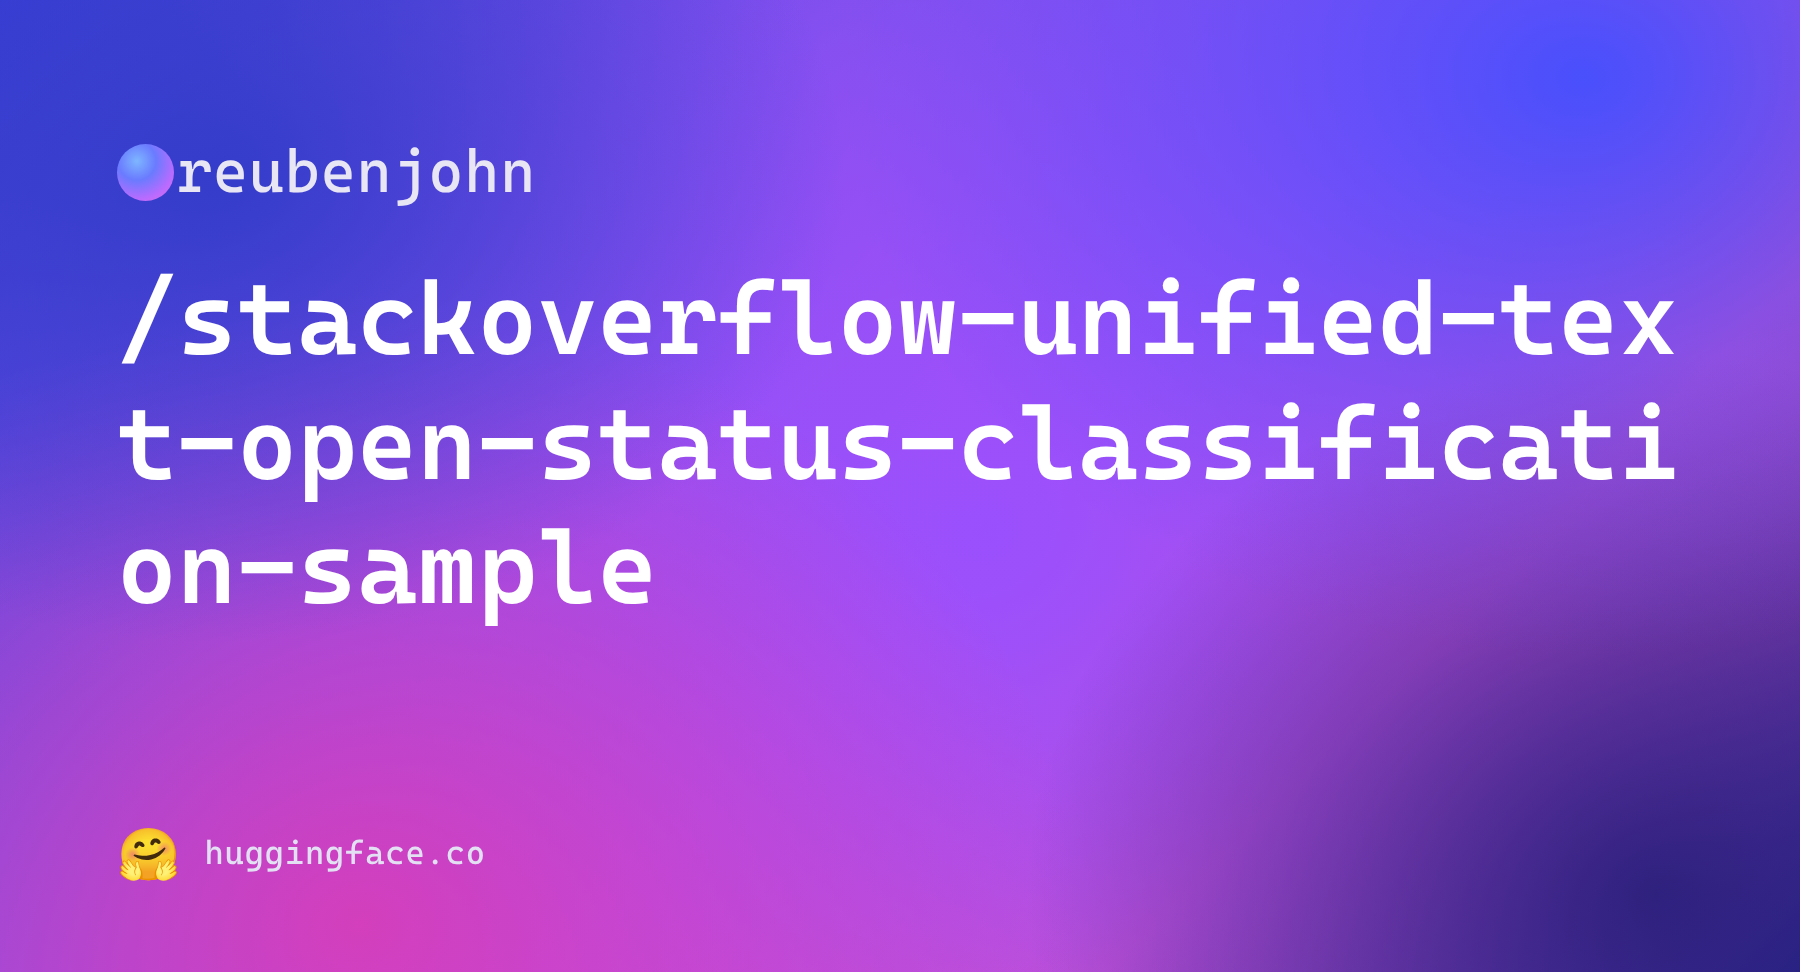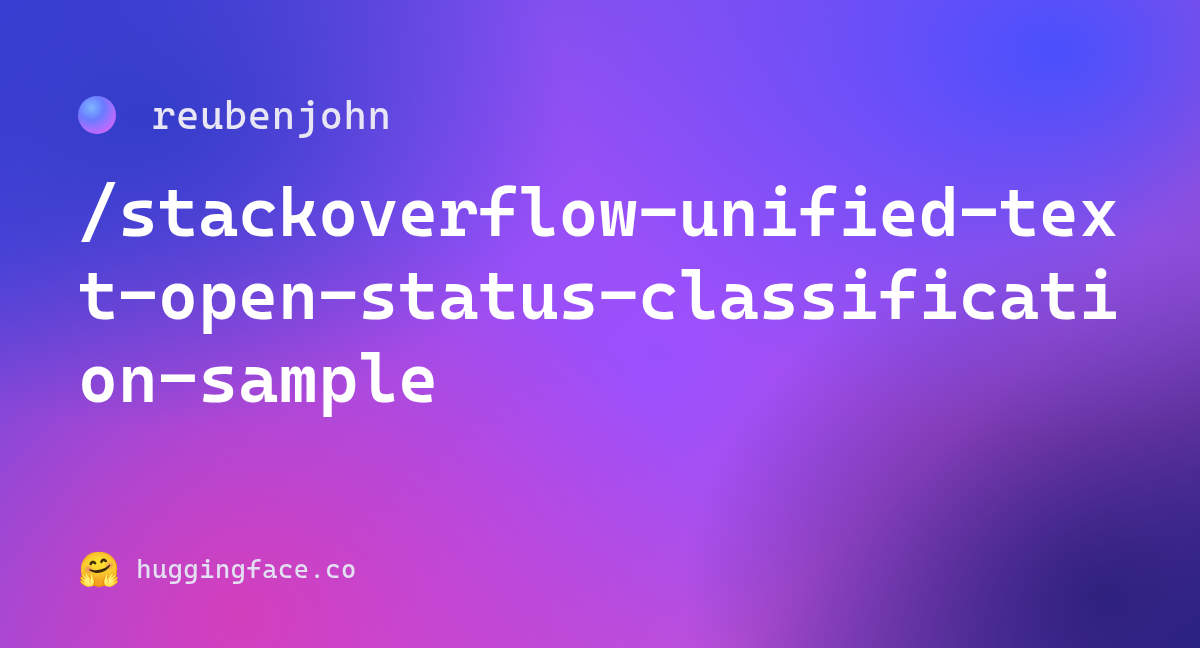--- a/index.html
+++ b/index.html
@@ -19,21 +19,21 @@
   .card {
     position: absolute;
     inset: 0;
     padding: 92px 78px 0 78px;
     display: flex;
     flex-direction: column;
   }
   .owner-row {
     display: flex;
     align-items: center;
-    gap: 36px;
+    gap: 2px;
     margin-bottom: 34px;
   }
   .avatar {
     width: 38px;
     height: 38px;
     border-radius: 50%;
     background: radial-gradient(circle at 35% 30%, #7db6ff 0%, #6a7bff 35%, #b96bff 70%, #e86bd8 100%);
     flex: 0 0 auto;
   }
   .owner-name {
@@ -56,21 +56,21 @@
     bottom: 62px;
     display: flex;
     align-items: center;
     gap: 16px;
   }
   .hf-emoji {
     font-size: 34px;
     line-height: 1;
   }
   .site {
-    font-size: 26px;
+    font-size: 22px;
     font-weight: 400;
     color: #e2e0f2;
     letter-spacing: 0.5px;
   }
 </style>
 </head>
 <body>
 
 <div class="card">
 

